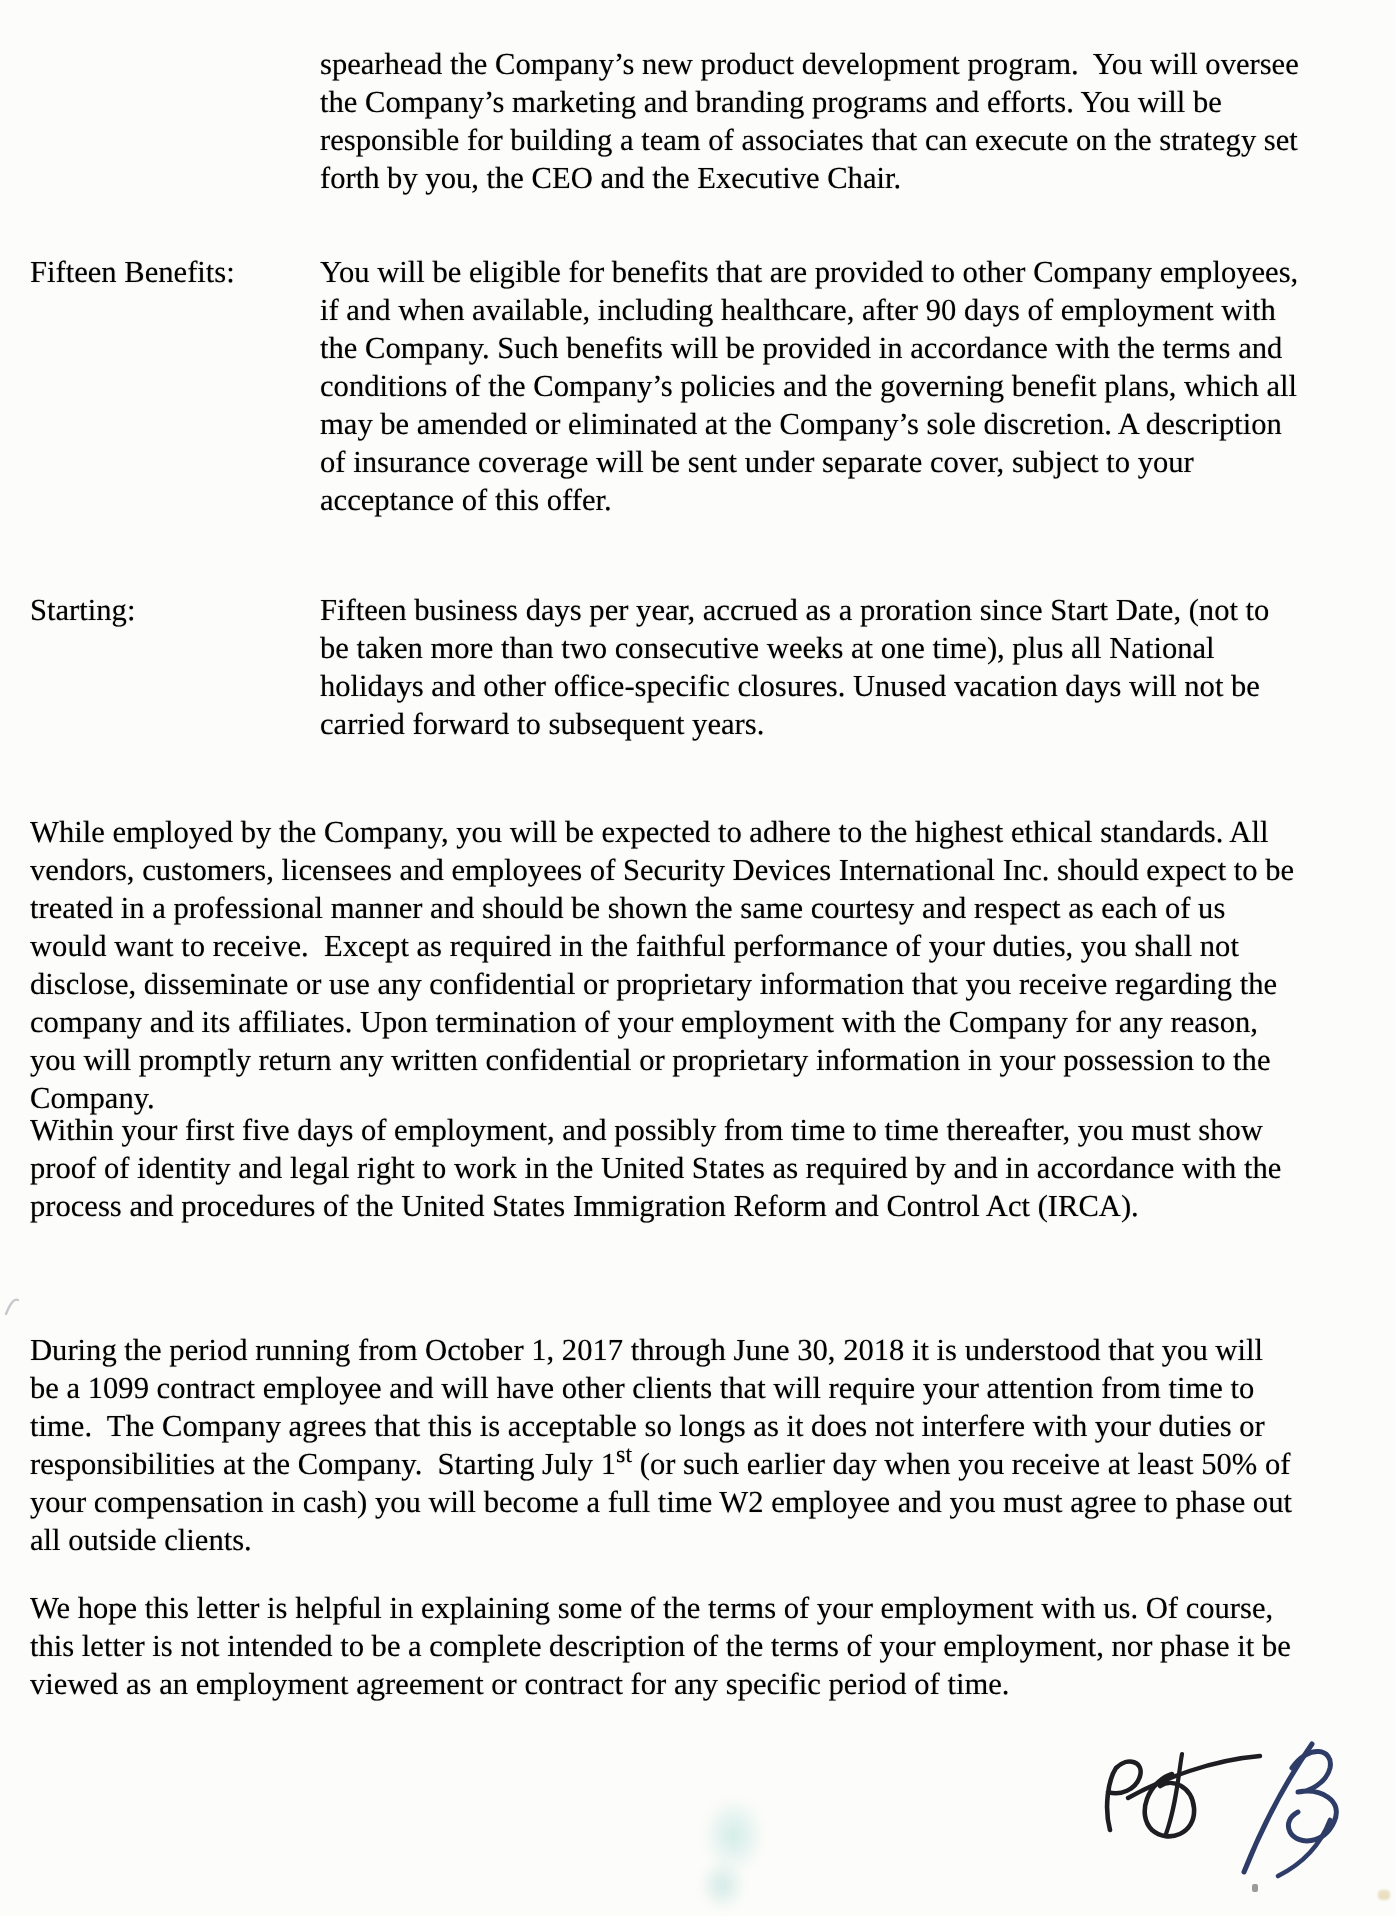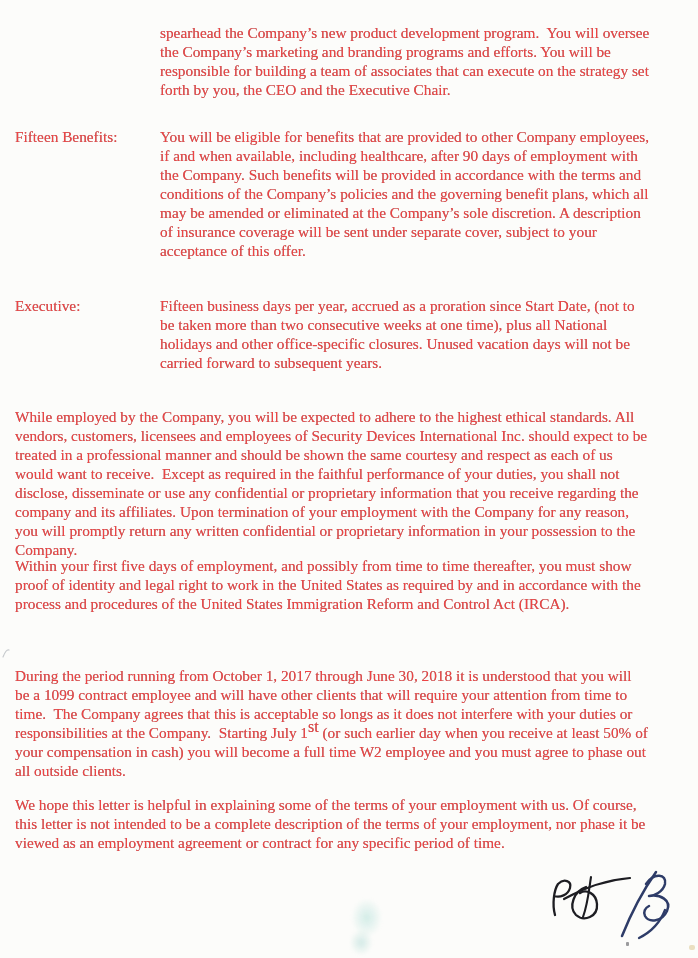--- a/index.html
+++ b/index.html
@@ -11,28 +11,28 @@
   .page {
     position: relative;
     width: 698px; height: 958px;
     background: #fcfcfa;
     overflow: hidden;
   }
   .para, .label {
     position: absolute;
     font-size: 15.3px;
     line-height: 19px;
-    color: #ef4444;
+    color: #000000;
     text-shadow: 0 0 0.5px rgba(41,41,44,0.55);
     white-space: pre-wrap;
   }
   .indent { left: 160px; width: 492px; }
   .full   { left: 15px;  width: 633px; }
   .label  { left: 15px;  width: 140px; }
-  sup { font-size: 16px; line-height: 0; vertical-align: super; }
+  sup { font-size: 12px; line-height: 0; vertical-align: super; }
   .initials-svg { position: absolute; }
   .smudge {
     position: absolute; left: 336px; top: 896px; width: 56px; height: 62px;
     background:
       radial-gradient(ellipse 40% 45% at 55% 35%, rgba(145,212,202,0.38), rgba(145,212,202,0) 70%),
       radial-gradient(ellipse 30% 30% at 45% 75%, rgba(120,195,185,0.30), rgba(120,195,185,0) 70%);
     filter: blur(1.5px);
   }
   .speck-dark {
     position: absolute; left: 626px; top: 942px; width: 3px; height: 4px;
@@ -50,21 +50,21 @@
 </head>
 <body>
 
 <div class="page">
 
   <div class="para indent" style="top:23px">spearhead the Company’s new product development program.  You will oversee the Company’s marketing and branding programs and efforts. You will be responsible for building a team of associates that can execute on the strategy set forth by you, the CEO and the Executive Chair.</div>
 
   <div class="label" style="top:127px">Fifteen Benefits:</div>
   <div class="para indent" style="top:127px">You will be eligible for benefits that are provided to other Company employees, if and when available, including healthcare, after 90 days of employment with the Company. Such benefits will be provided in accordance with the terms and conditions of the Company’s policies and the governing benefit plans, which all may be amended or eliminated at the Company’s sole discretion. A description of insurance coverage will be sent under separate cover, subject to your acceptance of this offer.</div>
 
-  <div class="label" style="top:296px">Executive:</div>
+  <div class="label" style="top:296px">Starting:</div>
   <div class="para indent" style="top:296px">Fifteen business days per year, accrued as a proration since Start Date, (not to be taken more than two consecutive weeks at one time), plus all National holidays and other office-specific closures. Unused vacation days will not be carried forward to subsequent years.</div>
 
   <div class="para full" style="top:407px">While employed by the Company, you will be expected to adhere to the highest ethical standards. All vendors, customers, licensees and employees of Security Devices International Inc. should expect to be treated in a professional manner and should be shown the same courtesy and respect as each of us would want to receive.  Except as required in the faithful performance of your duties, you shall not disclose, disseminate or use any confidential or proprietary information that you receive regarding the company and its affiliates. Upon termination of your employment with the Company for any reason, you will promptly return any written confidential or proprietary information in your possession to the Company.</div>
 
   <div class="para full" style="top:556px">Within your first five days of employment, and possibly from time to time thereafter, you must show proof of identity and legal right to work in the United States as required by and in accordance with the process and procedures of the United States Immigration Reform and Control Act (IRCA).</div>
 
   <div class="para full" style="top:666px"><span>During the period running from October 1, 2017 through June 30, 2018 it is understood that you will be a 1099 contract employee and will have other clients that will require your attention from time to time.  The Company agrees that this is acceptable so longs as it does not interfere with your duties or responsibilities at the Company.  Starting July 1</span><sup>st</sup><span> (or such earlier day when you receive at least 50% of your compensation in cash) you will become a full time W2 employee and you must agree to phase out all outside clients.</span></div>
 
   <div class="para full" style="top:795px">We hope this letter is helpful in explaining some of the terms of your employment with us. Of course, this letter is not intended to be a complete description of the terms of your employment, nor phase it be viewed as an employment agreement or contract for any specific period of time.</div>
 

